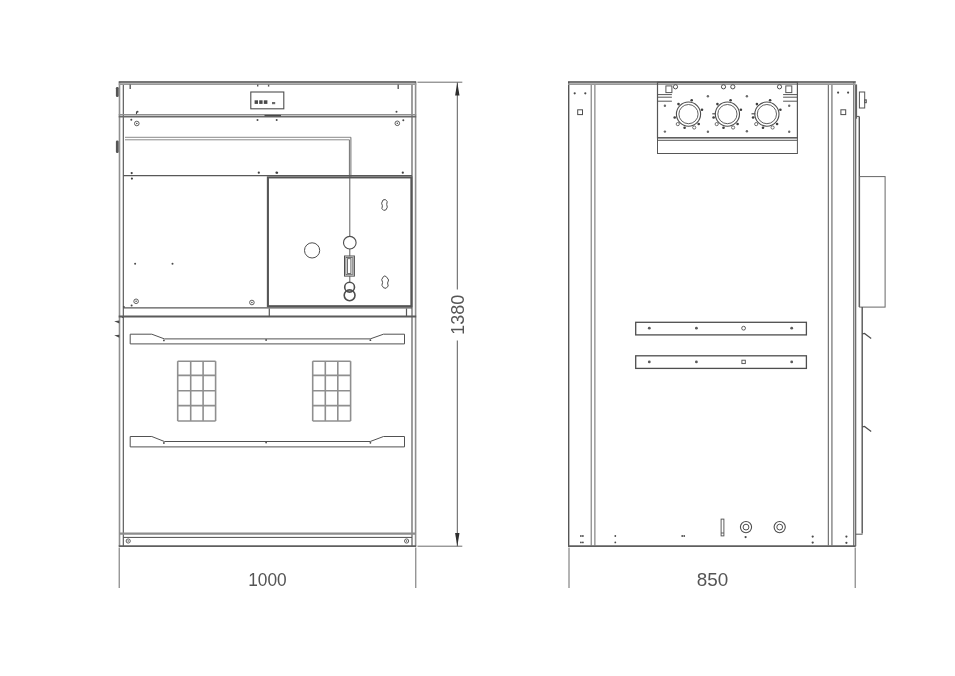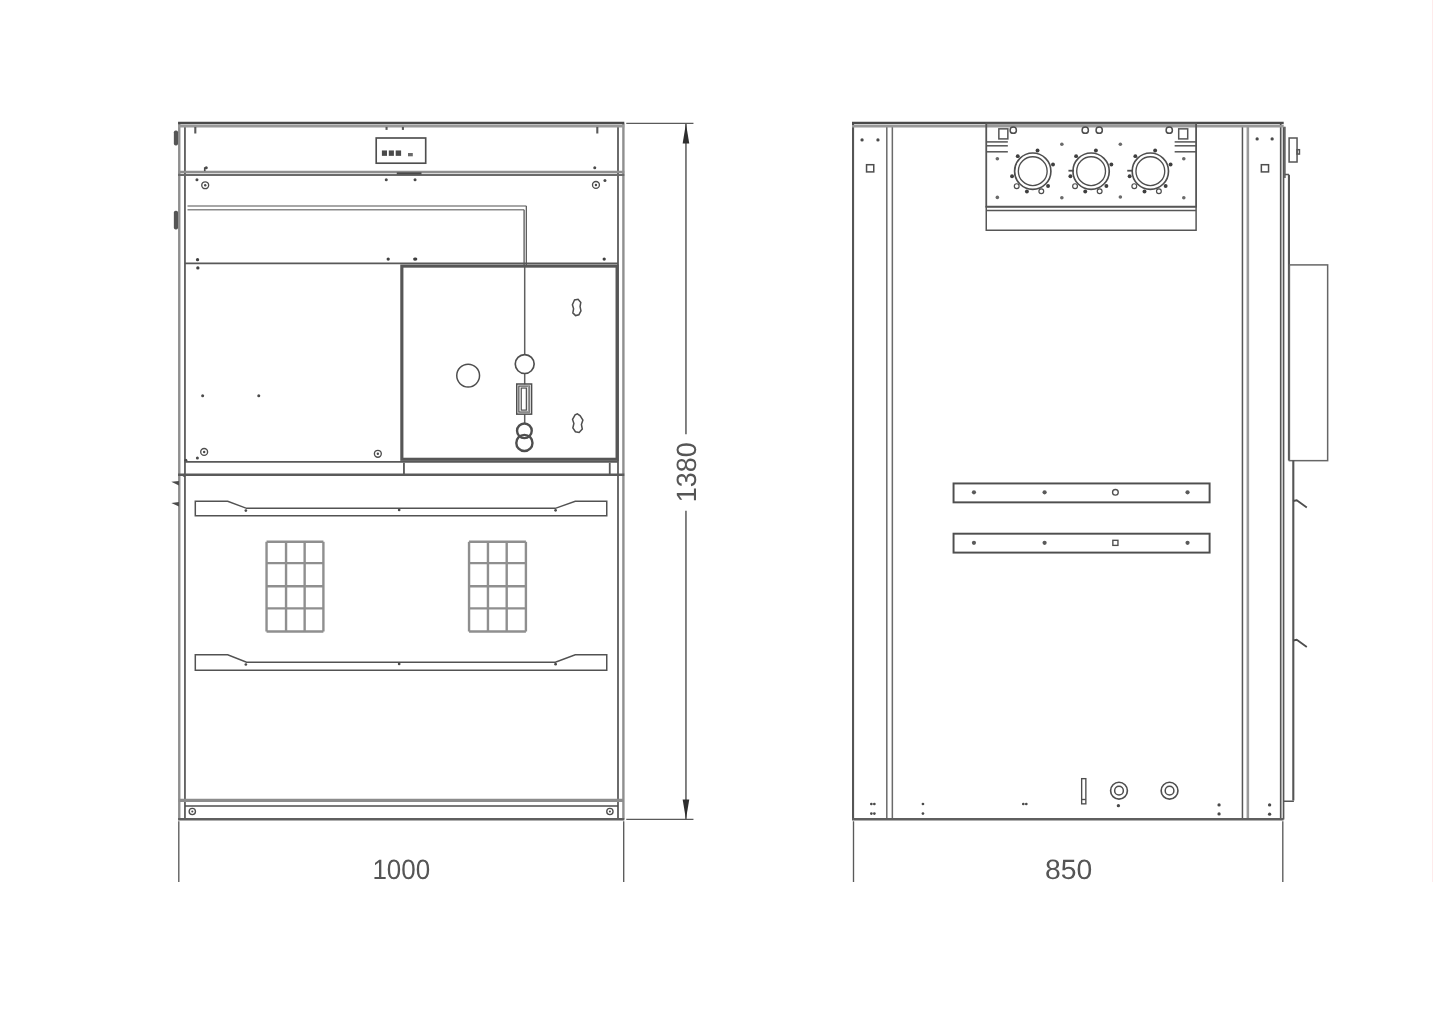--- a/index.html
+++ b/index.html
@@ -1,16 +1,16 @@
 <!DOCTYPE html>
 <html><head>
 <meta charset="utf-8">
 <style>
   html,body{margin:0;padding:0;background:#ffffff;}
-  #page{position:relative;width:955px;height:588px;background:#fca5a5;overflow:hidden;
+  #page{position:relative;width:955px;height:588px;background:#0369a1;overflow:hidden;
         font-family:"Liberation Sans", sans-serif;}
   svg{position:absolute;left:0;top:0;}
   text{font-family:"Liberation Sans", sans-serif;fill:#555555;}
 </style>
 </head>
 <body>
 <div id="page">
 <svg width="955" height="676" viewBox="0 0 955 676">
 
 <rect x="0" y="0" width="955" height="676" fill="#ffffff"></rect>

